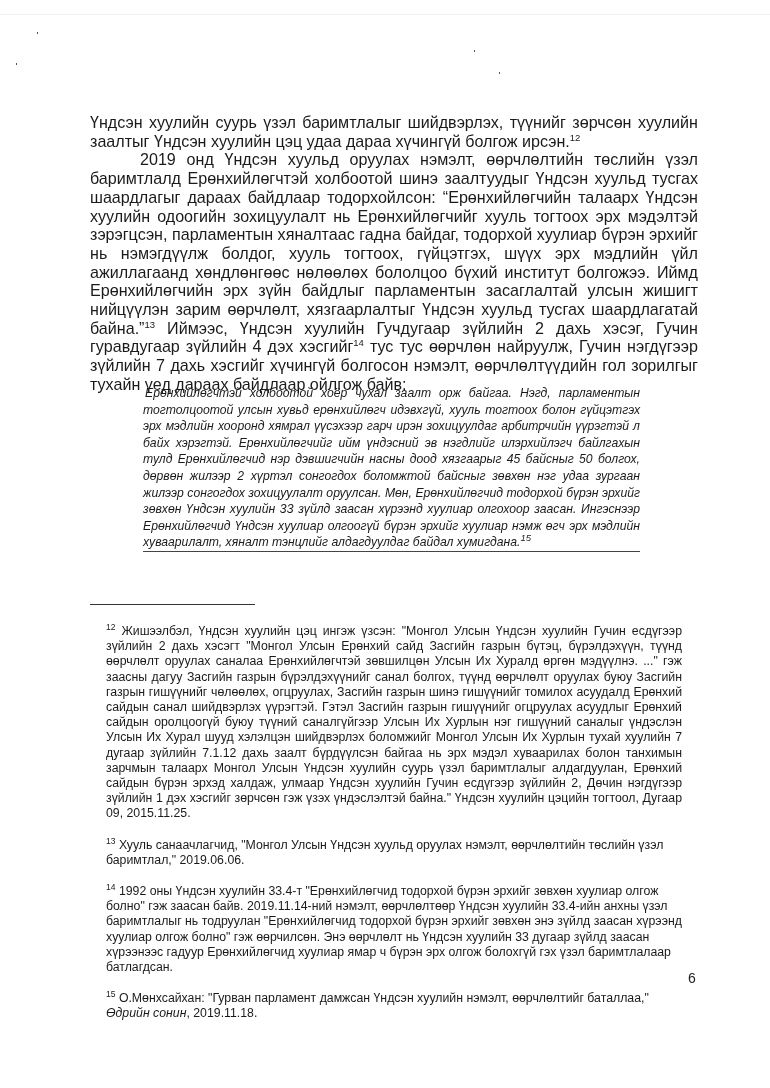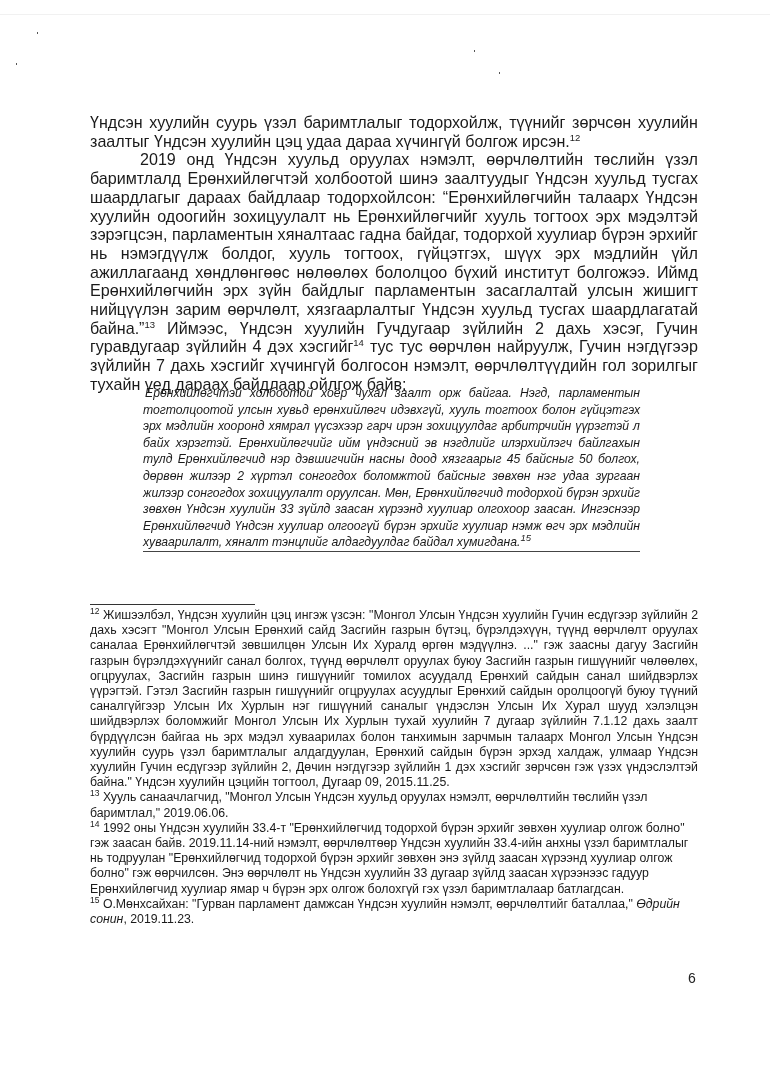--- a/index.html
+++ b/index.html
@@ -83,21 +83,21 @@
     }
     .footnotes {
       position: absolute;
       left: 90px;
       top: 608px;
       width: 608px;
       font-size: 12.3px;
       line-height: 15.2px;
       text-align: left;
     }
-    .footnotes p { margin: 0; }
+    .footnotes p { margin: 16px; }
     .footnotes .fn-justify { text-align: justify; }
     .footnotes sup { font-size: 8.5px; }
     .italic { font-style: italic; }
     .page-number {
       position: absolute;
       left: 688px;
       top: 970px;
       font-size: 14px;
       color: #222;
     }
@@ -107,33 +107,33 @@
 
 <div class="page">
 
   <div class="scan-edge"></div>
   <div class="speck" style="left:37px;top:32px;"></div>
   <div class="speck" style="left:16px;top:63px;"></div>
   <div class="speck" style="left:474px;top:50px;"></div>
   <div class="speck" style="left:499px;top:72px;"></div>
 
   <div class="body-text">
-    <p><span>Үндсэн хуулийн суурь үзэл баримтлалыг тодорхойлж, түүнийг зөрчсөн хуулийн заалтыг Үндсэн хуулийн цэц удаа дараа хүчингүй болгож ирсэн.</span><sup>12</sup></p>
+    <p><span>Үндсэн хуулийн суурь үзэл баримтлалыг шийдвэрлэх, түүнийг зөрчсөн хуулийн заалтыг Үндсэн хуулийн цэц удаа дараа хүчингүй болгож ирсэн.</span><sup>12</sup></p>
     <p class="indent"><span>2019 онд Үндсэн хуульд оруулах нэмэлт, өөрчлөлтийн төслийн үзэл баримтлалд Ерөнхийлөгчтэй холбоотой шинэ заалтуудыг Үндсэн хуульд тусгах шаардлагыг дараах байдлаар тодорхойлсон: “Ерөнхийлөгчийн талаарх Үндсэн хуулийн одоогийн зохицуулалт нь Ерөнхийлөгчийг хууль тогтоох эрх мэдэлтэй зэрэгцсэн, парламентын хяналтаас гадна байдаг, тодорхой хуулиар бүрэн эрхийг нь нэмэгдүүлж болдог, хууль тогтоох, гүйцэтгэх, шүүх эрх мэдлийн үйл ажиллагаанд хөндлөнгөөс нөлөөлөх бололцоо бүхий институт болгожээ. Иймд Ерөнхийлөгчийн эрх зүйн байдлыг парламентын засаглалтай улсын жишигт нийцүүлэн зарим өөрчлөлт, хязгаарлалтыг Үндсэн хуульд тусгах шаардлагатай байна.”</span><sup>13</sup><span> Иймээс, Үндсэн хуулийн Гучдугаар зүйлийн 2 дахь хэсэг, Гучин гуравдугаар зүйлийн 4 дэх хэсгийг</span><sup>14</sup><span> тус тус өөрчлөн найруулж, Гучин нэгдүгээр зүйлийн 7 дахь хэсгийг хүчингүй болгосон нэмэлт, өөрчлөлтүүдийн гол зорилгыг тухайн үед дараах байдлаар ойлгож байв:</span></p>
   </div>
 
   <div class="blockquote">
     <p><span>Ерөнхийлөгчтэй холбоотой хоёр чухал заалт орж байгаа. Нэгд, парламентын тогтолцоотой улсын хувьд ерөнхийлөгч идэвхгүй, хууль тогтоох болон гүйцэтгэх эрх мэдлийн хооронд хямрал үүсэхээр гарч ирэн зохицуулдаг арбитрчийн үүрэгтэй л байх хэрэгтэй. Ерөнхийлөгчийг ийм үндэсний эв нэгдлийг илэрхийлэгч байлгахын тулд Ерөнхийлөгчид нэр дэвшигчийн насны доод хязгаарыг 45 байсныг 50 болгох, дөрвөн жилээр 2 хүртэл сонгогдох боломжтой байсныг зөвхөн нэг удаа зургаан жилээр сонгогдох зохицуулалт оруулсан. Мөн, Ерөнхийлөгчид тодорхой бүрэн эрхийг зөвхөн Үндсэн хуулийн 33 зүйлд заасан хүрээнд хуулиар олгохоор заасан. Ингэснээр Ерөнхийлөгчид Үндсэн хуулиар олгоогүй бүрэн эрхийг хуулиар нэмж өгч эрх мэдлийн хуваарилалт, хяналт тэнцлийг алдагдуулдаг байдал хумигдана.</span><sup>15</sup></p>
   </div>
 
   <div class="quote-rule"></div>
 
   <div class="fn-separator"></div>
 
   <div class="footnotes">
     <p class="fn-justify"><sup>12</sup><span> Жишээлбэл, Үндсэн хуулийн цэц ингэж үзсэн: "Монгол Улсын Үндсэн хуулийн Гучин есдүгээр зүйлийн 2 дахь хэсэгт "Монгол Улсын Ерөнхий сайд Засгийн газрын бүтэц, бүрэлдэхүүн, түүнд өөрчлөлт оруулах саналаа Ерөнхийлөгчтэй зөвшилцөн Улсын Их Хуралд өргөн мэдүүлнэ. ..." гэж заасны дагуу Засгийн газрын бүрэлдэхүүнийг санал болгох, түүнд өөрчлөлт оруулах буюу Засгийн газрын гишүүнийг чөлөөлөх, огцруулах, Засгийн газрын шинэ гишүүнийг томилох асуудалд Ерөнхий сайдын санал шийдвэрлэх үүрэгтэй. Гэтэл Засгийн газрын гишүүнийг огцруулах асуудлыг Ерөнхий сайдын оролцоогүй буюу түүний саналгүйгээр Улсын Их Хурлын нэг гишүүний саналыг үндэслэн Улсын Их Хурал шууд хэлэлцэн шийдвэрлэх боломжийг Монгол Улсын Их Хурлын тухай хуулийн 7 дугаар зүйлийн 7.1.12 дахь заалт бүрдүүлсэн байгаа нь эрх мэдэл хуваарилах болон танхимын зарчмын талаарх Монгол Улсын Үндсэн хуулийн суурь үзэл баримтлалыг алдагдуулан, Ерөнхий сайдын бүрэн эрхэд халдаж, улмаар Үндсэн хуулийн Гучин есдүгээр зүйлийн 2, Дөчин нэгдүгээр зүйлийн 1 дэх хэсгийг зөрчсөн гэж үзэх үндэслэлтэй байна." Үндсэн хуулийн цэцийн тогтоол, Дугаар 09, 2015.11.25.</span></p>
     <p><sup>13</sup><span> Хууль санаачлагчид, "Монгол Улсын Үндсэн хуульд оруулах нэмэлт, өөрчлөлтийн төслийн үзэл баримтлал," 2019.06.06.</span></p>
     <p><sup>14</sup><span> 1992 оны Үндсэн хуулийн 33.4-т "Ерөнхийлөгчид тодорхой бүрэн эрхийг зөвхөн хуулиар олгож болно" гэж заасан байв. 2019.11.14-ний нэмэлт, өөрчлөлтөөр Үндсэн хуулийн 33.4-ийн анхны үзэл баримтлалыг нь тодруулан "Ерөнхийлөгчид тодорхой бүрэн эрхийг зөвхөн энэ зүйлд заасан хүрээнд хуулиар олгож болно" гэж өөрчилсөн. Энэ өөрчлөлт нь Үндсэн хуулийн 33 дугаар зүйлд заасан хүрээнээс гадуур Ерөнхийлөгчид хуулиар ямар ч бүрэн эрх олгож болохгүй гэх үзэл баримтлалаар батлагдсан.</span></p>
-    <p><sup>15</sup><span> О.Мөнхсайхан: "Гурван парламент дамжсан Үндсэн хуулийн нэмэлт, өөрчлөлтийг баталлаа," </span><span class="italic">Өдрийн сонин</span><span>, 2019.11.23.</span></p>
+    <p><sup>15</sup><span> О.Мөнхсайхан: "Гурван парламент дамжсан Үндсэн хуулийн нэмэлт, өөрчлөлтийг баталлаа," </span><span class="italic">Өдрийн сонин</span><span>, 2019.11.18.</span></p>
   </div>
 
   <div class="page-number">6</div>
 </div>
 
 </body></html>

